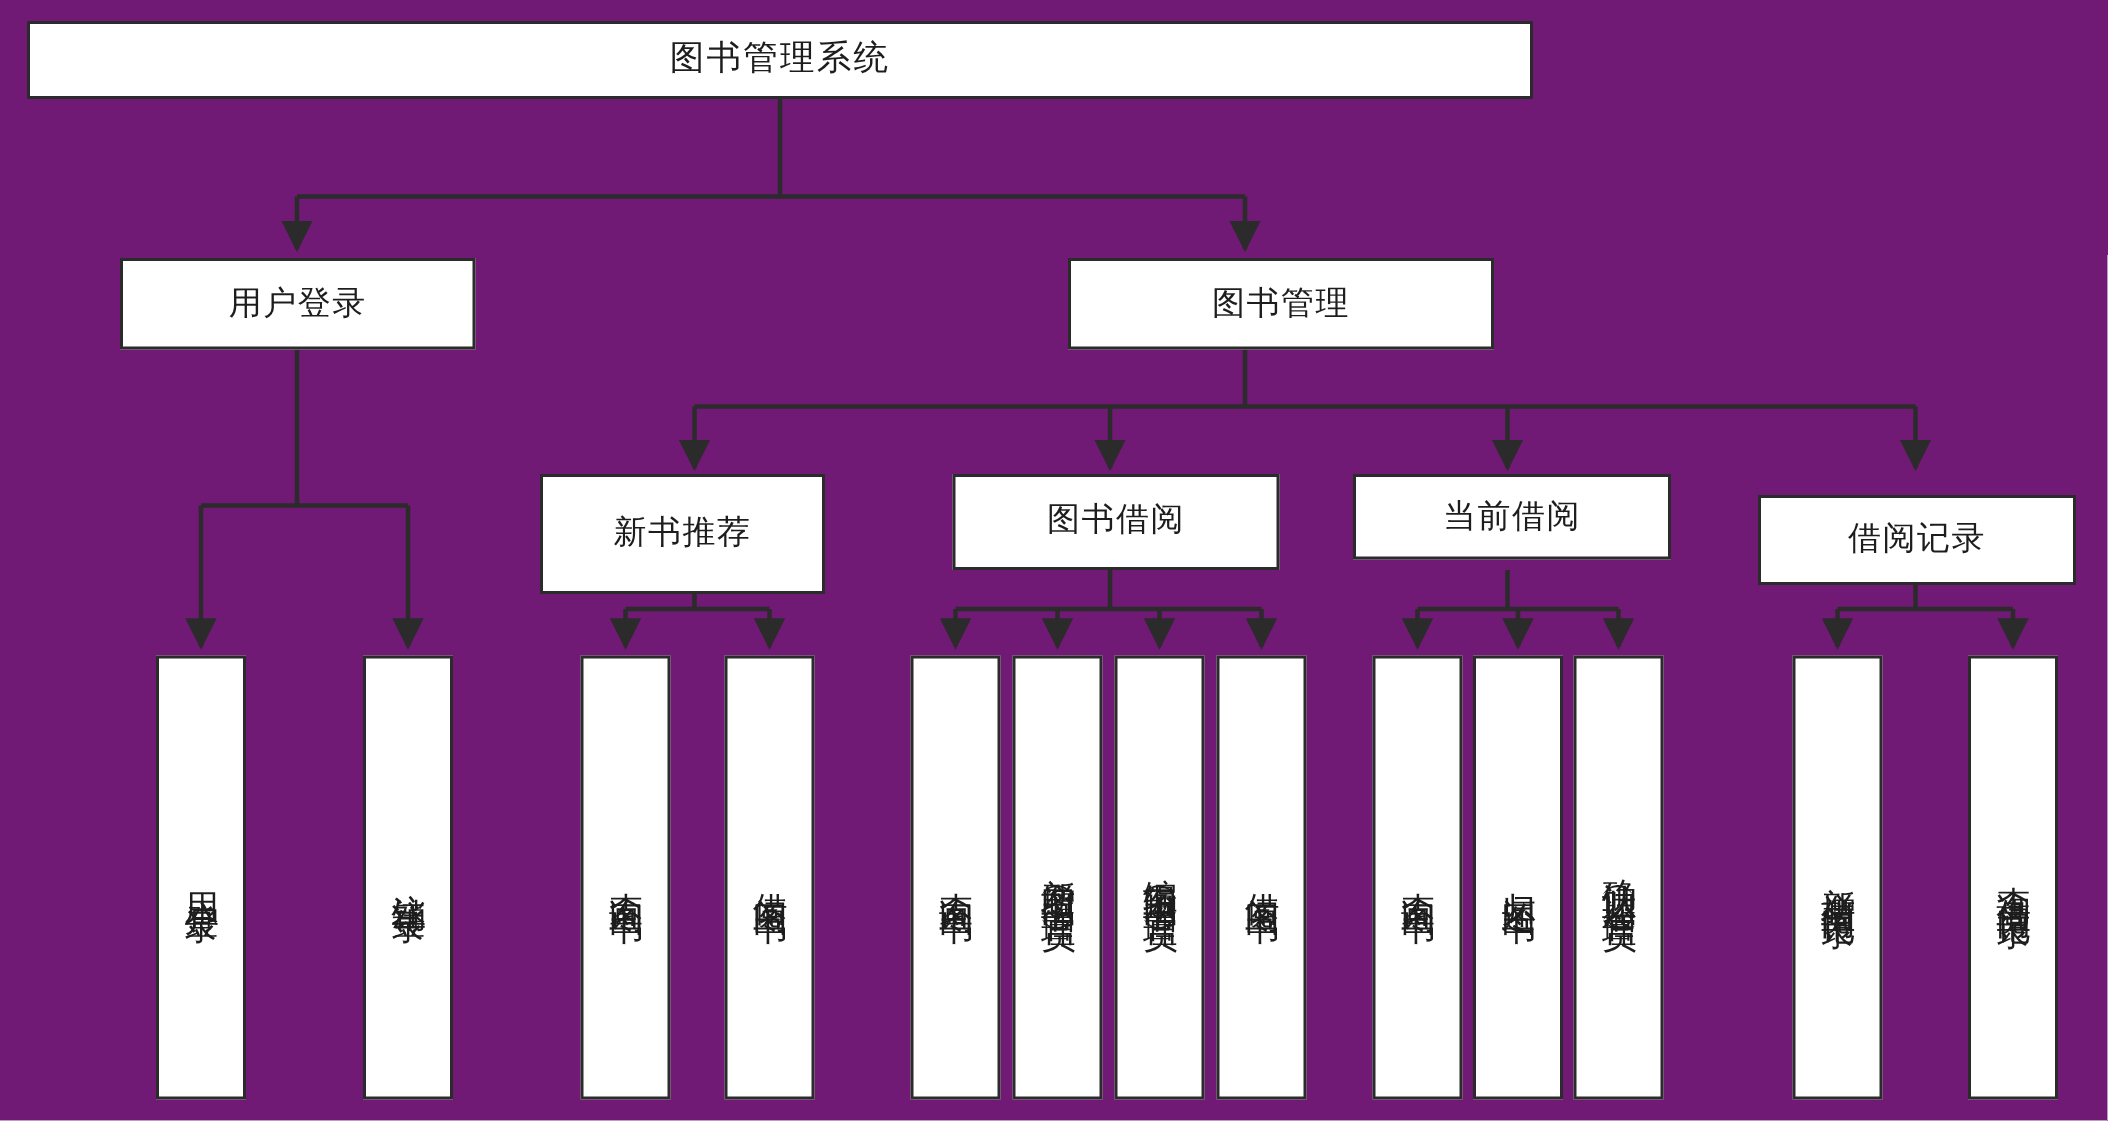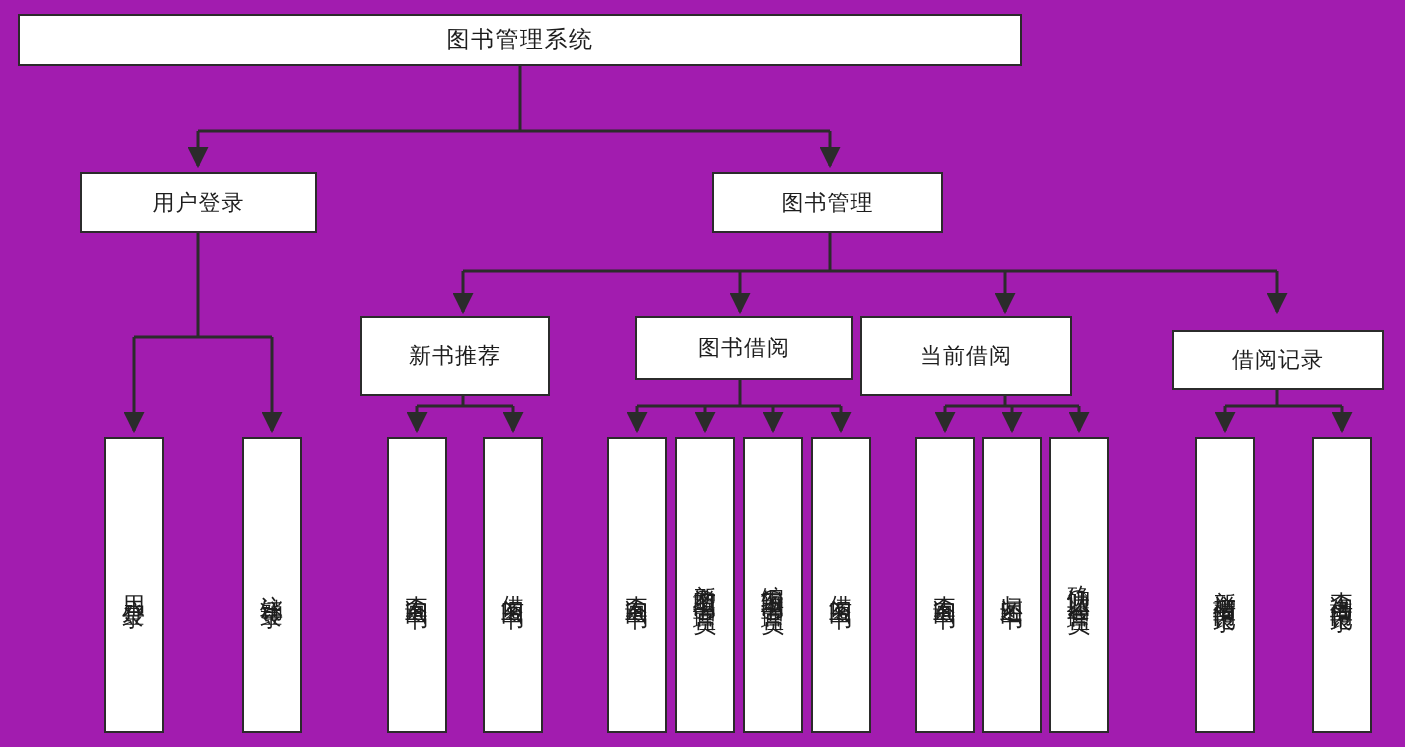--- a/index.html
+++ b/index.html
@@ -8,21 +8,21 @@
     padding: 0;
     background: #ffffff;
   }
   body {
     font-family: "DejaVu Sans", "Liberation Sans", sans-serif;
   }
   #diagram-root {
     position: relative;
     width: 1405px;
     height: 747px;
-    background: #a21caf;
+    background: #701a75;
     overflow: hidden;
   }
   #edge-layer {
     position: absolute;
     left: 0;
     top: 0;
     width: 1405px;
     height: 747px;
     pointer-events: none;
   }
@@ -133,33 +133,33 @@
   </svg>
 
   <div class="node horiz root" style="left:18px; top:14px; width:1004px; height:52px;">
     <span class="label">图书管理系统</span>
   </div>
 
   <div class="node horiz" style="left:80px; top:172px; width:237px; height:61px;">
     <span class="label">用户登录</span>
   </div>
 
-  <div class="node horiz" style="left:712px; top:172px; width:231px; height:61px;">
+  <div class="node horiz" style="left:712px; top:172px; width:284px; height:61px;">
     <span class="label">图书管理</span>
   </div>
 
   <div class="node horiz" style="left:360px; top:316px; width:190px; height:80px;">
     <span class="label">新书推荐</span>
   </div>
 
-  <div class="node horiz" style="left:635px; top:316px; width:218px; height:64px;">
+  <div class="node horiz" style="left:635px; top:316px; width:218px; height:64px;font-family:Liberation Mono, monospace;">
     <span class="label">图书借阅</span>
   </div>
 
-  <div class="node horiz" style="left:860px; top:316px; width:212px; height:80px;">
+  <div class="node horiz" style="left:902px; top:316px; width:212px; height:57px;">
     <span class="label">当前借阅</span>
   </div>
 
   <div class="node horiz" style="left:1172px; top:330px; width:212px; height:60px;justify-content:center;">
     <span class="label">借阅记录</span>
   </div>
 
   <div class="node vert" style="left:104px; top:437px; width:60px; height:296px;">
     <span class="label">用户登录</span>
   </div>

